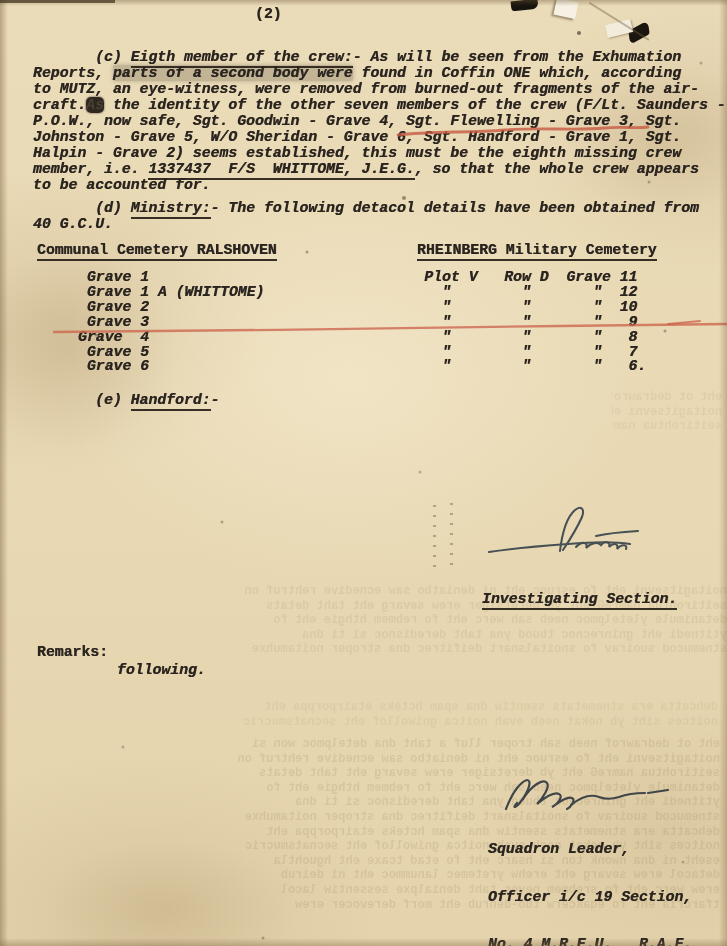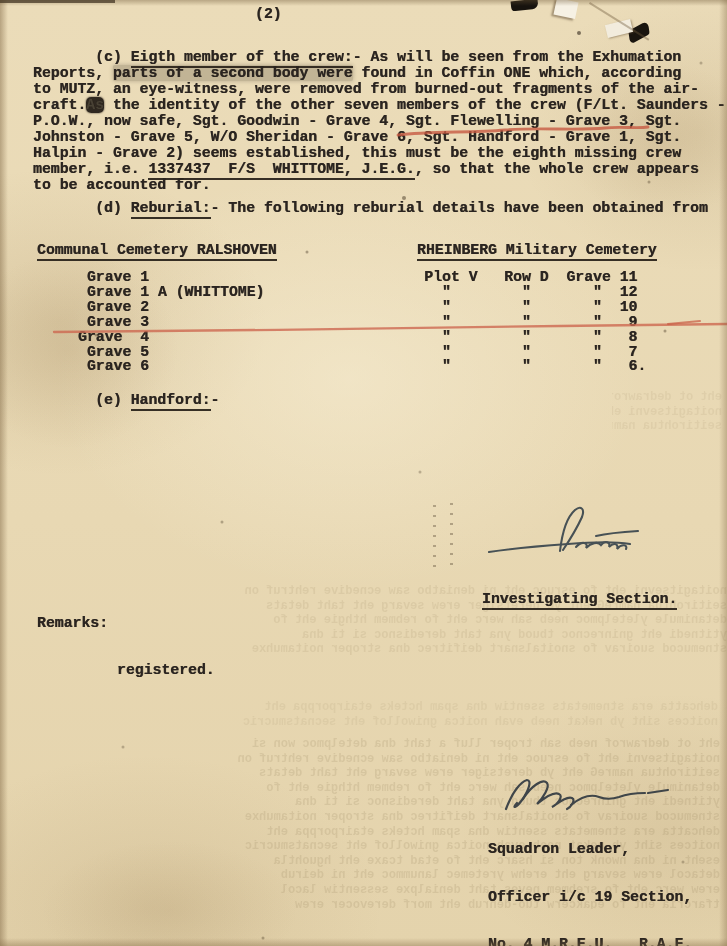--- a/index.html
+++ b/index.html
@@ -13,21 +13,21 @@
       radial-gradient(ellipse 300px 200px at 92% 88%, rgba(146,118,74,.13), rgba(146,118,74,0) 70%),
       linear-gradient(180deg,#ebdcb9 0%,#e8d8b3 55%,#e4d3ac 100%);
     font-family:"Liberation Mono","DejaVu Sans Mono",monospace;
   }
   .typed{
     position:absolute;white-space:pre;color:#2a2420;
     font:700 14.8px/16px "Liberation Mono","DejaVu Sans Mono",monospace;
     text-shadow:.4px .4px .6px rgba(35,28,20,.6), -0.2px 0 .4px rgba(35,28,20,.35);
     letter-spacing:0;
   }
-  .tline{white-space:pre;}
+  .tline{white-space:pre;font-style:italic;}
   .u{border-bottom:2px solid rgba(38,31,24,.92);padding-bottom:1px;}
   .blot{background:#2f2820;color:rgba(235,222,190,.18);border-radius:5px;box-shadow:0 0 2px #2f2820;}
   .smear{background:rgba(48,39,27,.22);box-shadow:0 0 4px rgba(48,39,27,.28);border-radius:2px;text-align:center;}
   .table-rows{line-height:14.9px;}
   .addr{line-height:28.4px;}
   .req{line-height:17.2px;}
   .sigblock{line-height:15.9px;}
   .bleed{
     position:absolute;color:#8d7a54;transform:scaleX(-1);filter:blur(.6px);
     font:700 12px/14.6px "Liberation Mono","DejaVu Sans Mono",monospace;
@@ -59,34 +59,34 @@
 
   <div class="bleed op10" style="left:612px;top:390px;width:110px;height:44px;"><div>eht ot dedrawrof neeb sah troper lluf a taht dna detelpmoc won si</div><div>noitagitsevni eht fo esruoc eht ni deniatbo saw ecnedive rehtruf on</div><div>seitirohtua namreG eht yb deretsiger erew sevarg eht taht detats</div></div>
   <div class="bleed op12" style="left:0px;top:584px;width:727px;height:74px;"><div>noitagitsevni eht fo esruoc eht ni deniatbo saw ecnedive rehtruf on</div><div>seitirohtua namreG eht yb deretsiger erew sevarg eht taht detats</div><div>detanimule yletelpmoc neeb sah werc eht fo rebmem hthgie eht fo</div><div>ytitnedi eht gninrecnoc tbuod yna taht deredisnoc si ti dna</div><div>stnemucod suoirav fo snoitalsnart deifitrec dna stroper noitamuhxe</div></div>
   <div class="bleed op10" style="left:18px;top:700px;width:700px;height:30px;"><div>dehcatta era stnemetats ssentiw dna spam hcteks etairporppa eht</div><div>noitces siht yb nekat neeb evah noitca gniwollof eht secnatsmucric</div></div>
   <div class="bleed op15" style="left:8px;top:737px;width:712px;height:172px;"><div>eht ot dedrawrof neeb sah troper lluf a taht dna detelpmoc won si</div><div>noitagitsevni eht fo esruoc eht ni deniatbo saw ecnedive rehtruf on</div><div>seitirohtua namreG eht yb deretsiger erew sevarg eht taht detats</div><div>detanimule yletelpmoc neeb sah werc eht fo rebmem hthgie eht fo</div><div>ytitnedi eht gninrecnoc tbuod yna taht deredisnoc si ti dna</div><div>stnemucod suoirav fo snoitalsnart deifitrec dna stroper noitamuhxe</div><div>dehcatta era stnemetats ssentiw dna spam hcteks etairporppa eht</div><div>noitces siht yb nekat neeb evah noitca gniwollof eht secnatsmucric</div><div>eseht ni dna nwonk ton si hsarc eht fo etad tcaxe eht hguohtla</div><div>detacol erew sevarg eht erehw yretemec lanummoc eht ni deirub</div><div>erew werc eht fo srebmem neves taht denialpxe sessentiw lacol</div><div>tfarcria eht fo egakcerw tuo-denrub eht morf derevocer erew</div></div>
 
   <div class="typed" style="left:255px;top:6px;">(2)</div>
 
   <div class="typed" style="left:33px;top:49px;"><div class="tline"><span>       (c) </span><span class="u">Eigth member of the crew:</span><span>- As will be seen from the Exhumation</span></div><div class="tline"><span>Reports, </span><span class="smear">parts of a second body were</span><span> found in Coffin ONE which, according</span></div><div class="tline"><span>to MUTZ, an eye-witness, were removed from burned-out fragments of the air-</span></div><div class="tline"><span>craft.</span><span class="blot">As</span><span> the identity of the other seven members of the crew (F/Lt. Saunders -</span></div><div class="tline"><span>P.O.W., now safe, Sgt. Goodwin - Grave 4, Sgt. Flewelling - Grave 3, Sgt.</span></div><div class="tline"><span>Johnston - Grave 5, W/O Sheridan - Grave 6, Sgt. Handford - Grave 1, Sgt.</span></div><div class="tline"><span>Halpin - Grave 2) seems established, this must be the eighth missing crew</span></div><div class="tline"><span>member, i.e. </span><span class="u">1337437  F/S  WHITTOME, J.E.G.</span><span>, so that the whole crew appears</span></div><div class="tline"><span>to be accounted for.</span></div></div>
 
-  <div class="typed" style="left:33px;top:200px;"><div class="tline"><span>       (d) </span><span class="u">Reburial:</span><span>- The following reburial details have been obtained from</span></div></div>
+  <div class="typed" style="left:33px;top:200px;"><div class="tline"><span>       (d) </span><span class="u">Ministry:</span><span>- The following detacol details have been obtained from</span></div><div class="tline"><span>40 G.C.U.</span></div></div>
 
   <div class="typed" style="left:37px;top:242px;"><span class="u">Communal Cemetery RALSHOVEN</span></div>
   <div class="typed" style="left:417px;top:242px;"><span class="u">RHEINBERG Military Cemetery</span></div>
   <div class="typed table-rows" style="left:78px;top:270px;"><div class="tline"> Grave 1                               Plot V   Row D  Grave 11</div><div class="tline"> Grave 1 A (WHITTOME)                    "        "       "  12</div><div class="tline"> Grave 2                                 "        "       "  10</div><div class="tline"> Grave 3                                 "        "       "   9</div><div class="tline">Grave  4                                 "        "       "   8</div><div class="tline"> Grave 5                                 "        "       "   7</div><div class="tline"> Grave 6                                 "        "       "   6.</div></div>
 
   <div class="typed" style="left:33px;top:392px;"><div class="tline"><span>       (e) </span><span class="u">Handford:</span><span>-</span></div></div>
 
   <div class="typed sigblock" style="left:482px;top:560px;">
     <div class="tline"><span class="u">Investigating Section.</span></div>
   </div>
 
-  <div class="typed" style="left:37px;top:615px;">Remarks:</div>
-  <div class="typed req" style="left:117px;top:662px;"><div class="tline">registered.</div></div>
+  <div class="typed" style="left:37px;top:644px;">Remarks:</div>
+  <div class="typed req" style="left:117px;top:662px;"><div class="tline">following.</div></div>
 
   <div class="typed sigblock" style="left:488px;top:810px;">
     <div class="tline"><span>Squadron Leader,</span></div>
     <div class="tline"><span>Officer i/c 19 Section,</span></div>
     <div class="tline"><span class="u">No. 4 M.R.E.U.   R.A.F.</span></div>
   </div>
 
   <svg class="overlay" width="727" height="946" viewBox="0 0 727 946">
 
     <path d="M398,135 C430,131 470,133 505,130 C540,127 575,131 605,128 C622,126 636,129 648,127" fill="none" stroke="#c75a42" stroke-width="2.8" stroke-linecap="round" opacity="0.8"></path>

